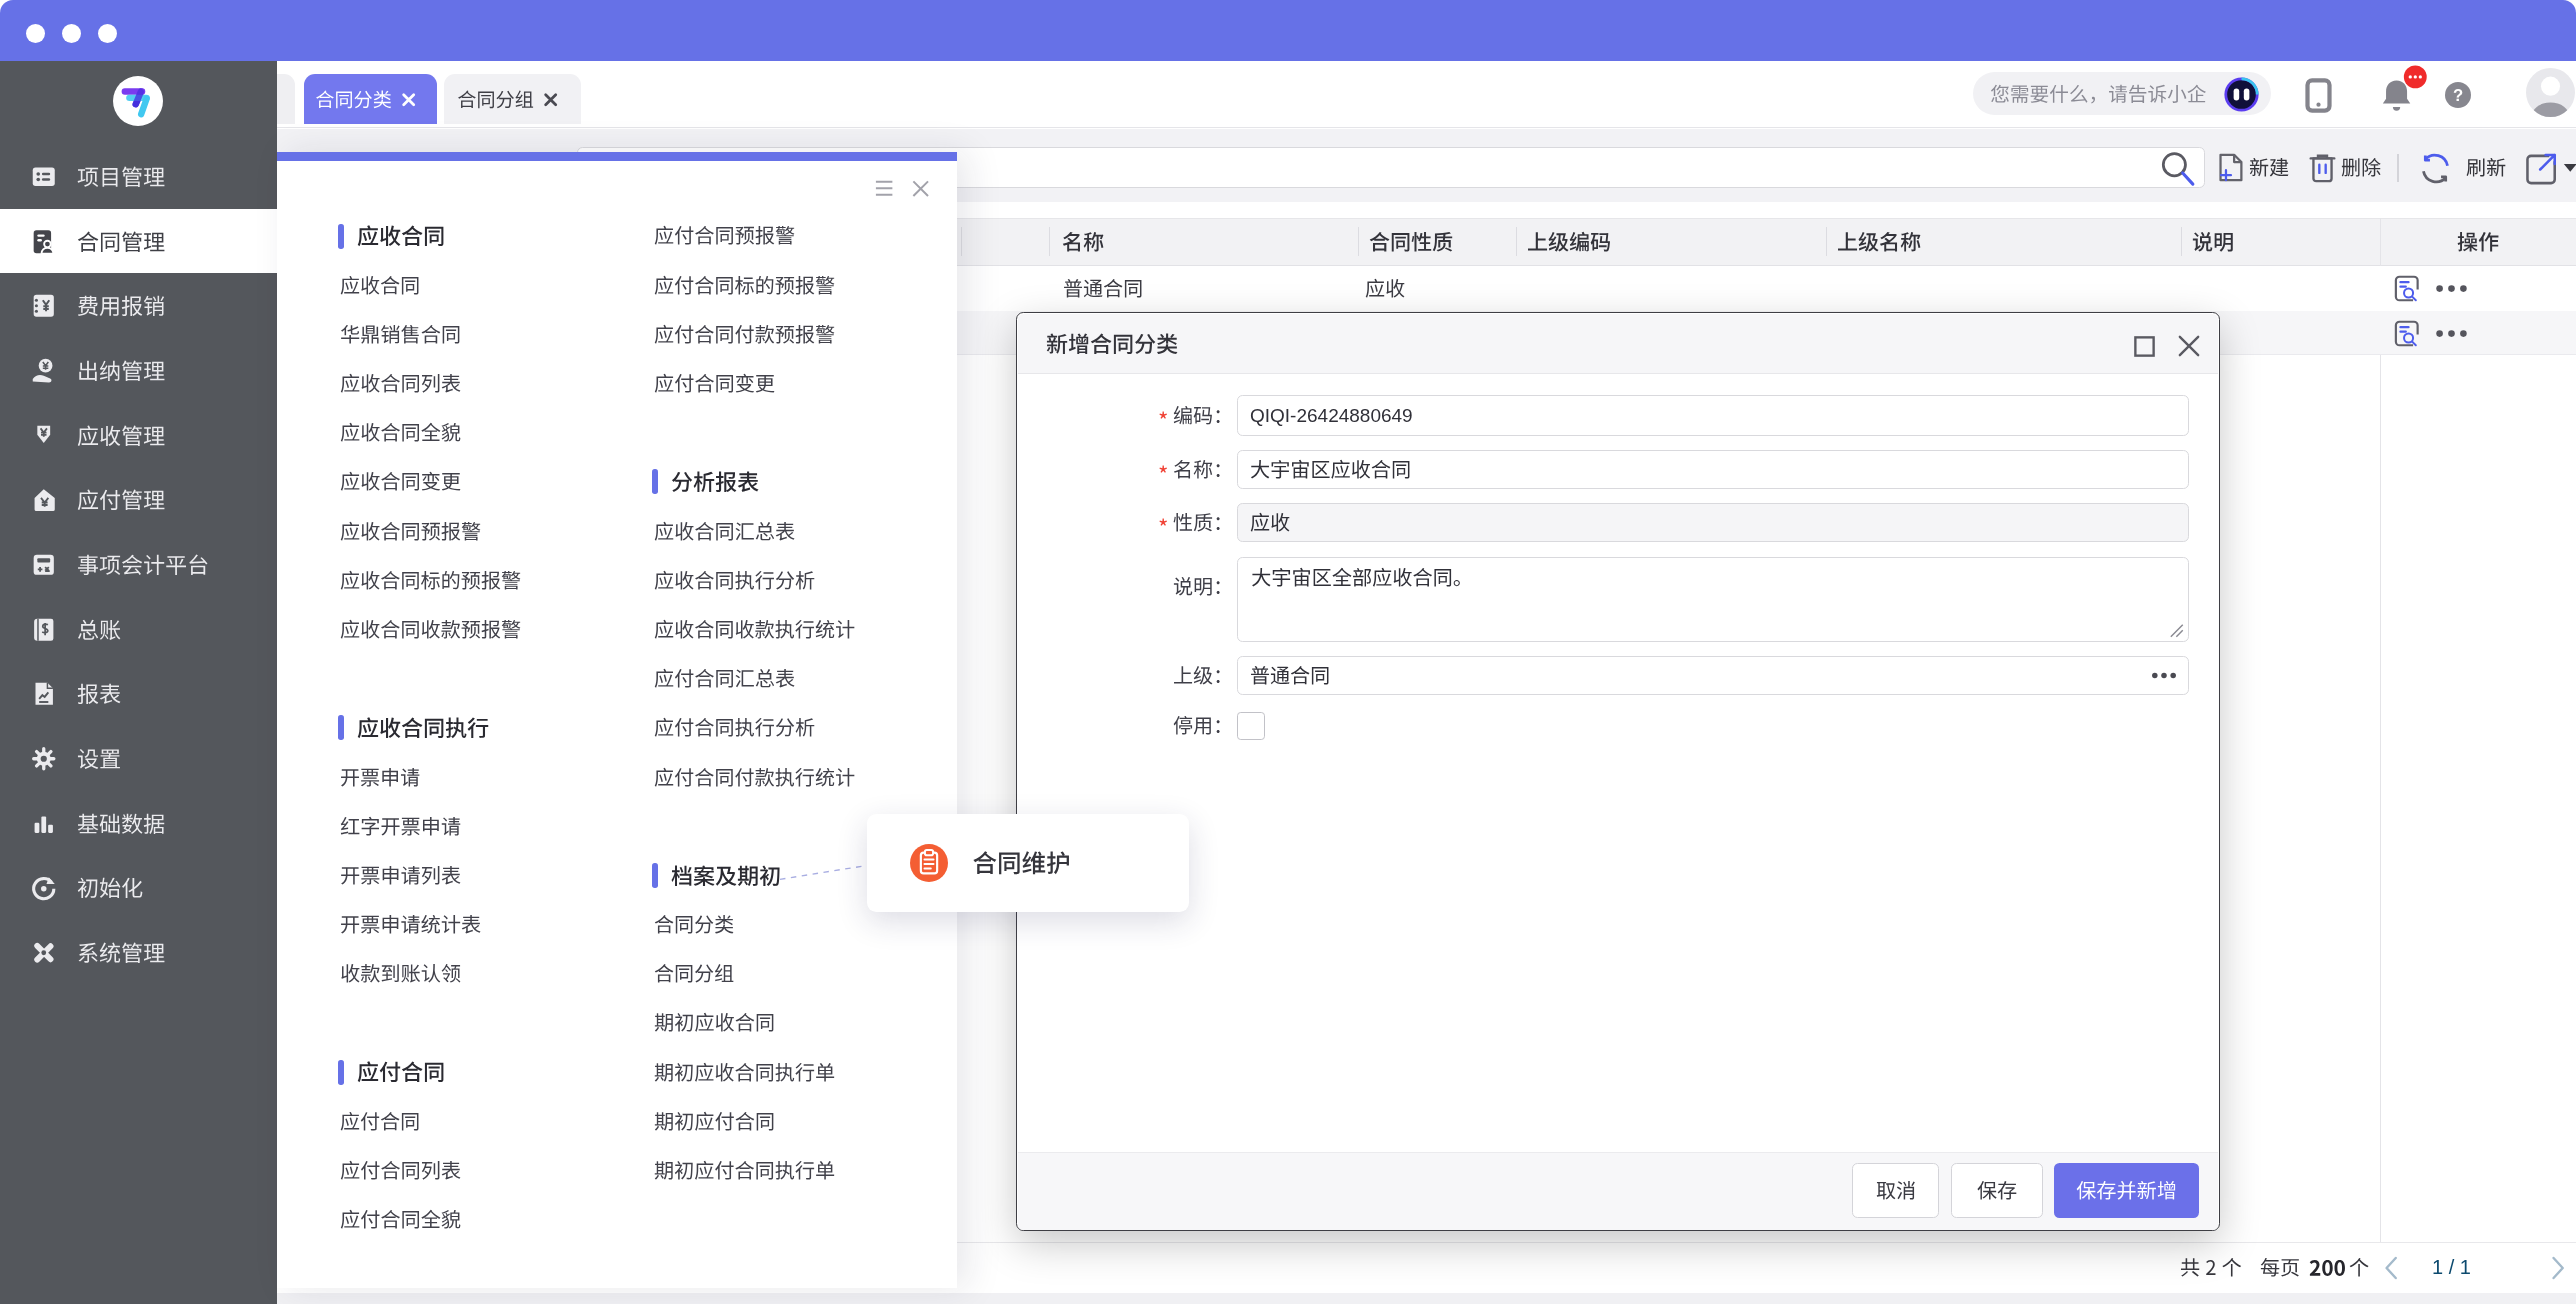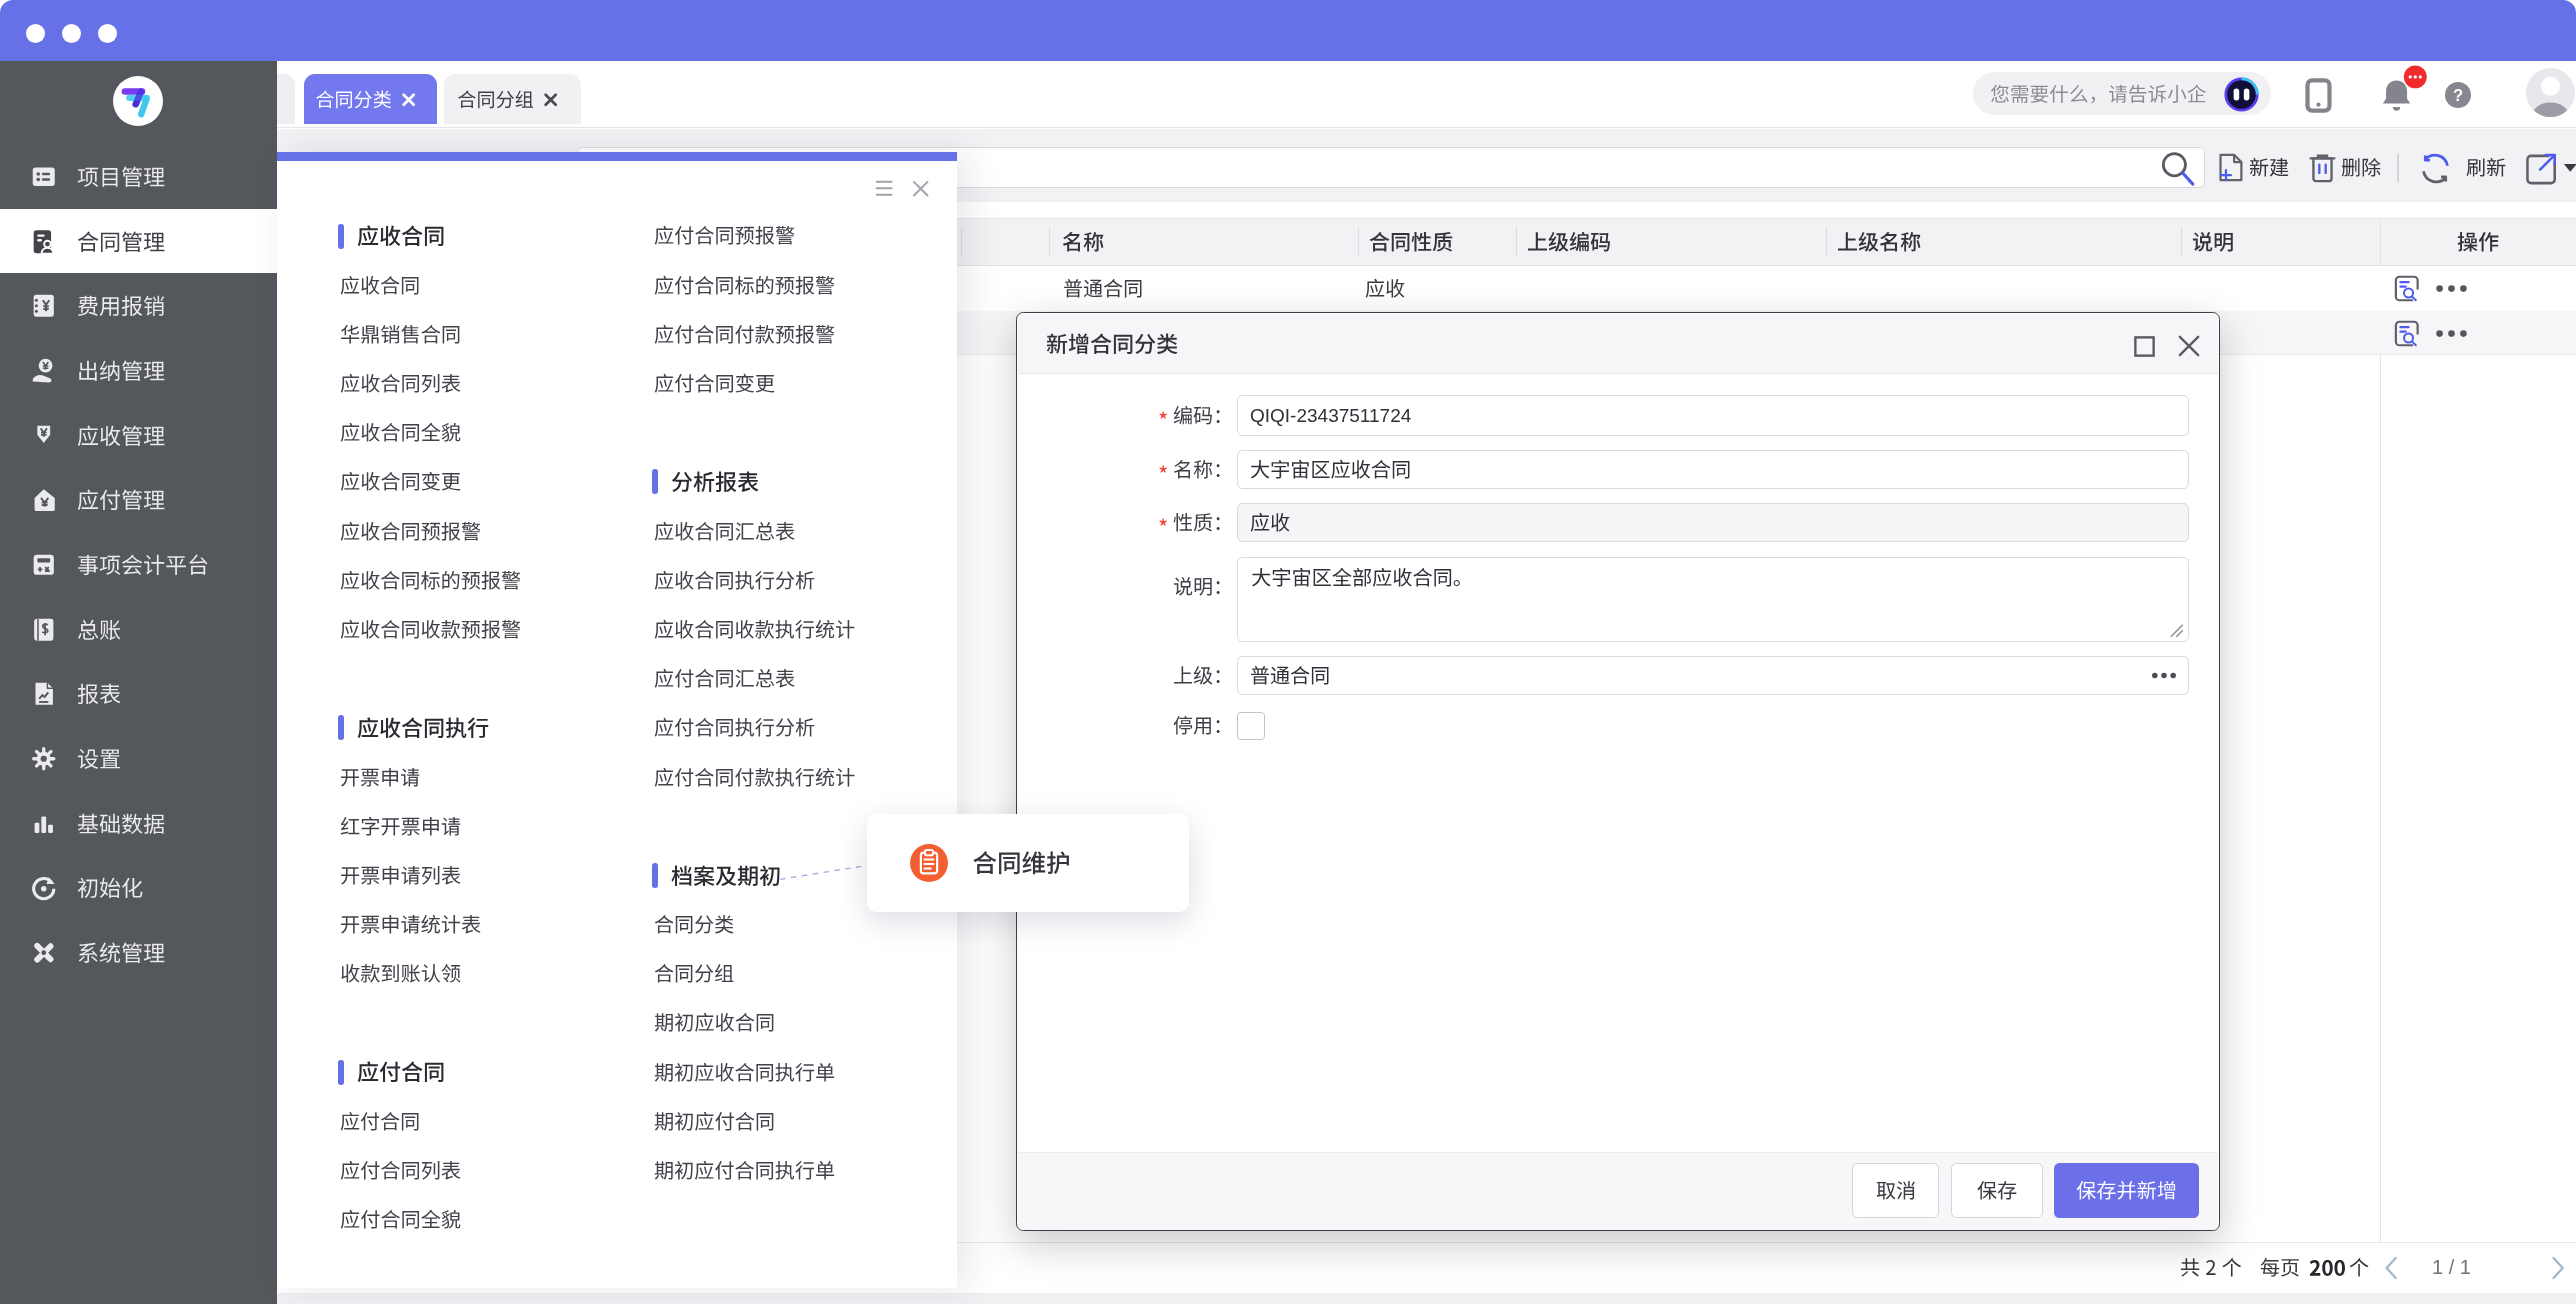--- a/index.html
+++ b/index.html
@@ -408,22 +408,22 @@
       <rect x="12" y="1.5" width="6.4" height="27" rx="3.2" transform="rotate(45 15 15)"></rect>
       <rect x="12" y="1.5" width="6.4" height="27" rx="3.2" transform="rotate(-45 15 15)"></rect>
     </g>
     <circle cx="15" cy="15" r="2.6" fill="#54575c"></circle>
   </svg>
 <div class="abs" style="left:338px;top:224px;width:6.4px;height:25px;border-radius:2.7px;background:#6671e7"></div>
 <div class="abs" style="left:338px;top:715px;width:6.4px;height:25px;border-radius:2.7px;background:#6671e7"></div>
 <div class="abs" style="left:338px;top:1060px;width:6.4px;height:25px;border-radius:2.7px;background:#6671e7"></div>
 <div class="abs" style="left:652px;top:469px;width:6.4px;height:25px;border-radius:2.7px;background:#6671e7"></div>
 <div class="abs" style="left:652px;top:863px;width:6.4px;height:25px;border-radius:2.7px;background:#6671e7"></div>
-<div class="abs" style="left:1250px;top:395px;width:550px;height:41px;line-height:41px;font-size:19px;color:#303038">QIQI-23437511724</div>
-<div class="abs" style="left:2432px;top:1243px;width:82px;height:49px;line-height:49px;font-size:20px;color:#737373">1 / 1</div>
+<div class="abs" style="left:1250px;top:395px;width:550px;height:41px;line-height:41px;font-size:19px;color:#303038">QIQI-26424880649</div>
+<div class="abs" style="left:2432px;top:1243px;width:82px;height:49px;line-height:49px;font-size:20px;color:#0c4a6e">1 / 1</div>
 <svg style="position:absolute;left:77px;top:159px;overflow:visible" width="90" height="36" fill="#ebebee" viewBox="0 0 98 39">
     <use href="#r9879" transform="translate(0.0,28.4) scale(0.024,-0.024)"></use>
     <use href="#r76ee" transform="translate(24.0,28.4) scale(0.024,-0.024)"></use>
     <use href="#r7ba1" transform="translate(48.0,28.4) scale(0.024,-0.024)"></use>
     <use href="#r7406" transform="translate(72.0,28.4) scale(0.024,-0.024)"></use>
   </svg>
 <svg style="position:absolute;left:77px;top:224px;overflow:visible" width="90" height="36" fill="#3e3f45" viewBox="0 0 98 39">
     <use href="#r5408" transform="translate(0.0,28.4) scale(0.024,-0.024)"></use>
     <use href="#r540c" transform="translate(24.0,28.4) scale(0.024,-0.024)"></use>
     <use href="#r7ba1" transform="translate(48.0,28.4) scale(0.024,-0.024)"></use>

